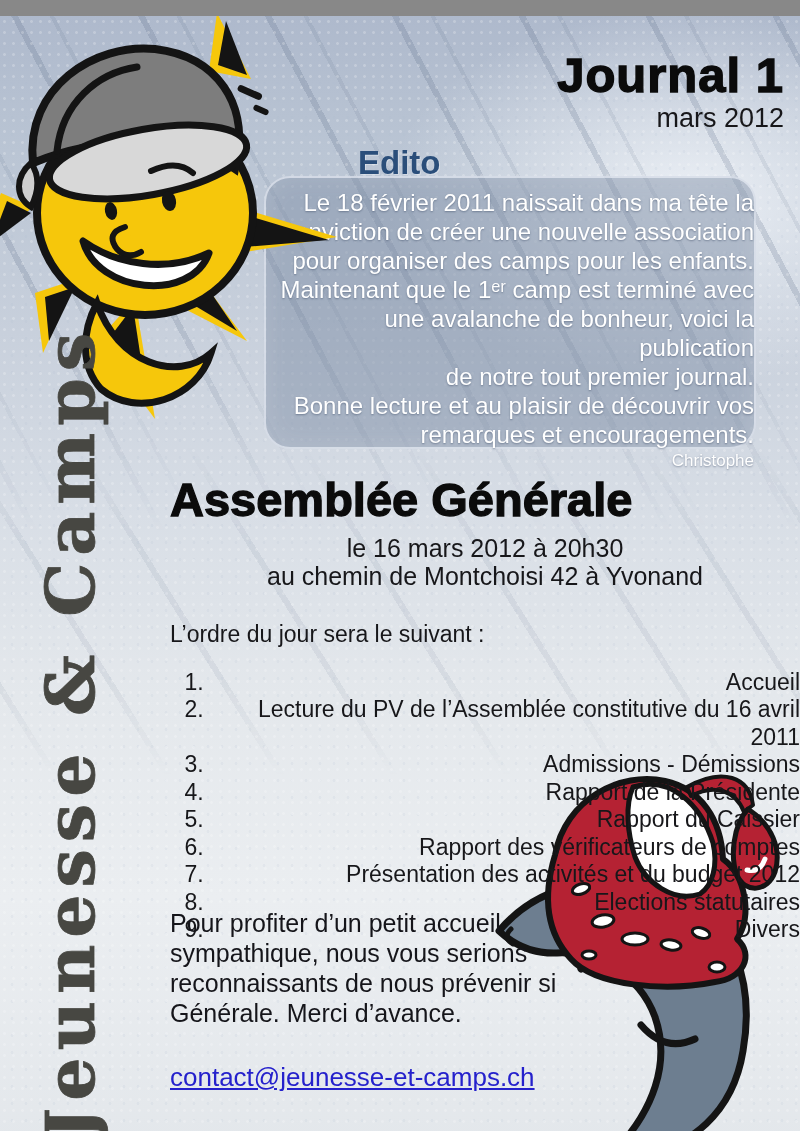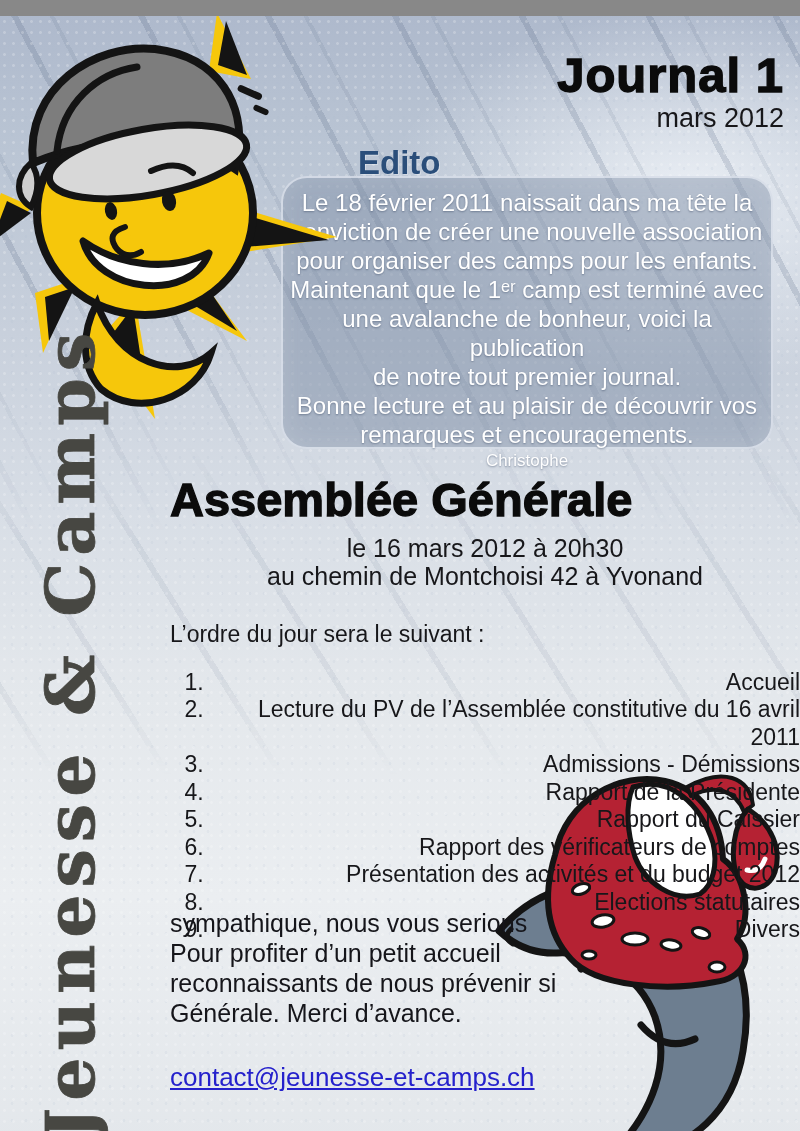--- a/index.html
+++ b/index.html
@@ -47,25 +47,25 @@
     white-space:nowrap;font-family:"DejaVu Serif",serif;font-weight:bold;
     font-size:68px;letter-spacing:7px;color:#474742;z-index:3;
     -webkit-text-stroke:0.8px #474742;
   }
   .edito-heading{
     position:absolute;left:358px;top:128px;z-index:4;
     font-size:33px;font-weight:bold;color:#2a4e7a;
     text-shadow:1px 1px 0 rgba(255,255,255,0.35);
   }
   .edito-box{
-    position:absolute;left:281px;top:160px;width:492px;height:273px;box-sizing:border-box;
+    position:absolute;left:264px;top:160px;width:492px;height:273px;box-sizing:border-box;
     border-radius:26px;background:rgba(126,141,166,0.5);
     border:2px solid rgba(240,244,250,0.65);
     box-shadow:inset 0 0 26px rgba(255,255,255,0.14);
-    z-index:2;padding-top:10px;text-align:center;color:#fff;
+    z-index:2;padding-top:10px;text-align:right;color:#fff;
     font-size:24px;line-height:29px;
     text-shadow:0 1px 2px rgba(66,80,106,0.55);
   }
   .edito-sign{font-size:17px;line-height:23px;}
   .assembly{position:absolute;left:170px;top:458px;z-index:3;color:#111;}
   .assembly-title{
     font-size:47px;font-weight:bold;color:#0b0b0b;letter-spacing:0;line-height:1.1;
     -webkit-text-stroke:1.3px #0b0b0b;margin:0 0 8px 0;
   }
   .assembly-sub{font-size:25px;line-height:28px;color:#17171a;text-align:center;}
@@ -189,20 +189,20 @@
       <li>Rapport de la Présidente</li>
       <li>Rapport du Caissier</li>
       <li>Rapport des vérificateurs de comptes</li>
       <li>Présentation des activités et du budget 2012</li>
       <li>Elections statutaires</li>
       <li>Divers</li>
     </ol>
   </div>
 
   <div class="closing">
+    <div>Pour profiter d’un petit accueil</div>
     <div>sympathique, nous vous serions</div>
-    <div>Pour profiter d’un petit accueil</div>
     <div>reconnaissants de nous prévenir si</div>
     <div>Générale. Merci d’avance.</div>
   </div>
 
   <a class="email">contact@jeunesse-et-camps.ch</a>
 </div>
 
 </body></html>

